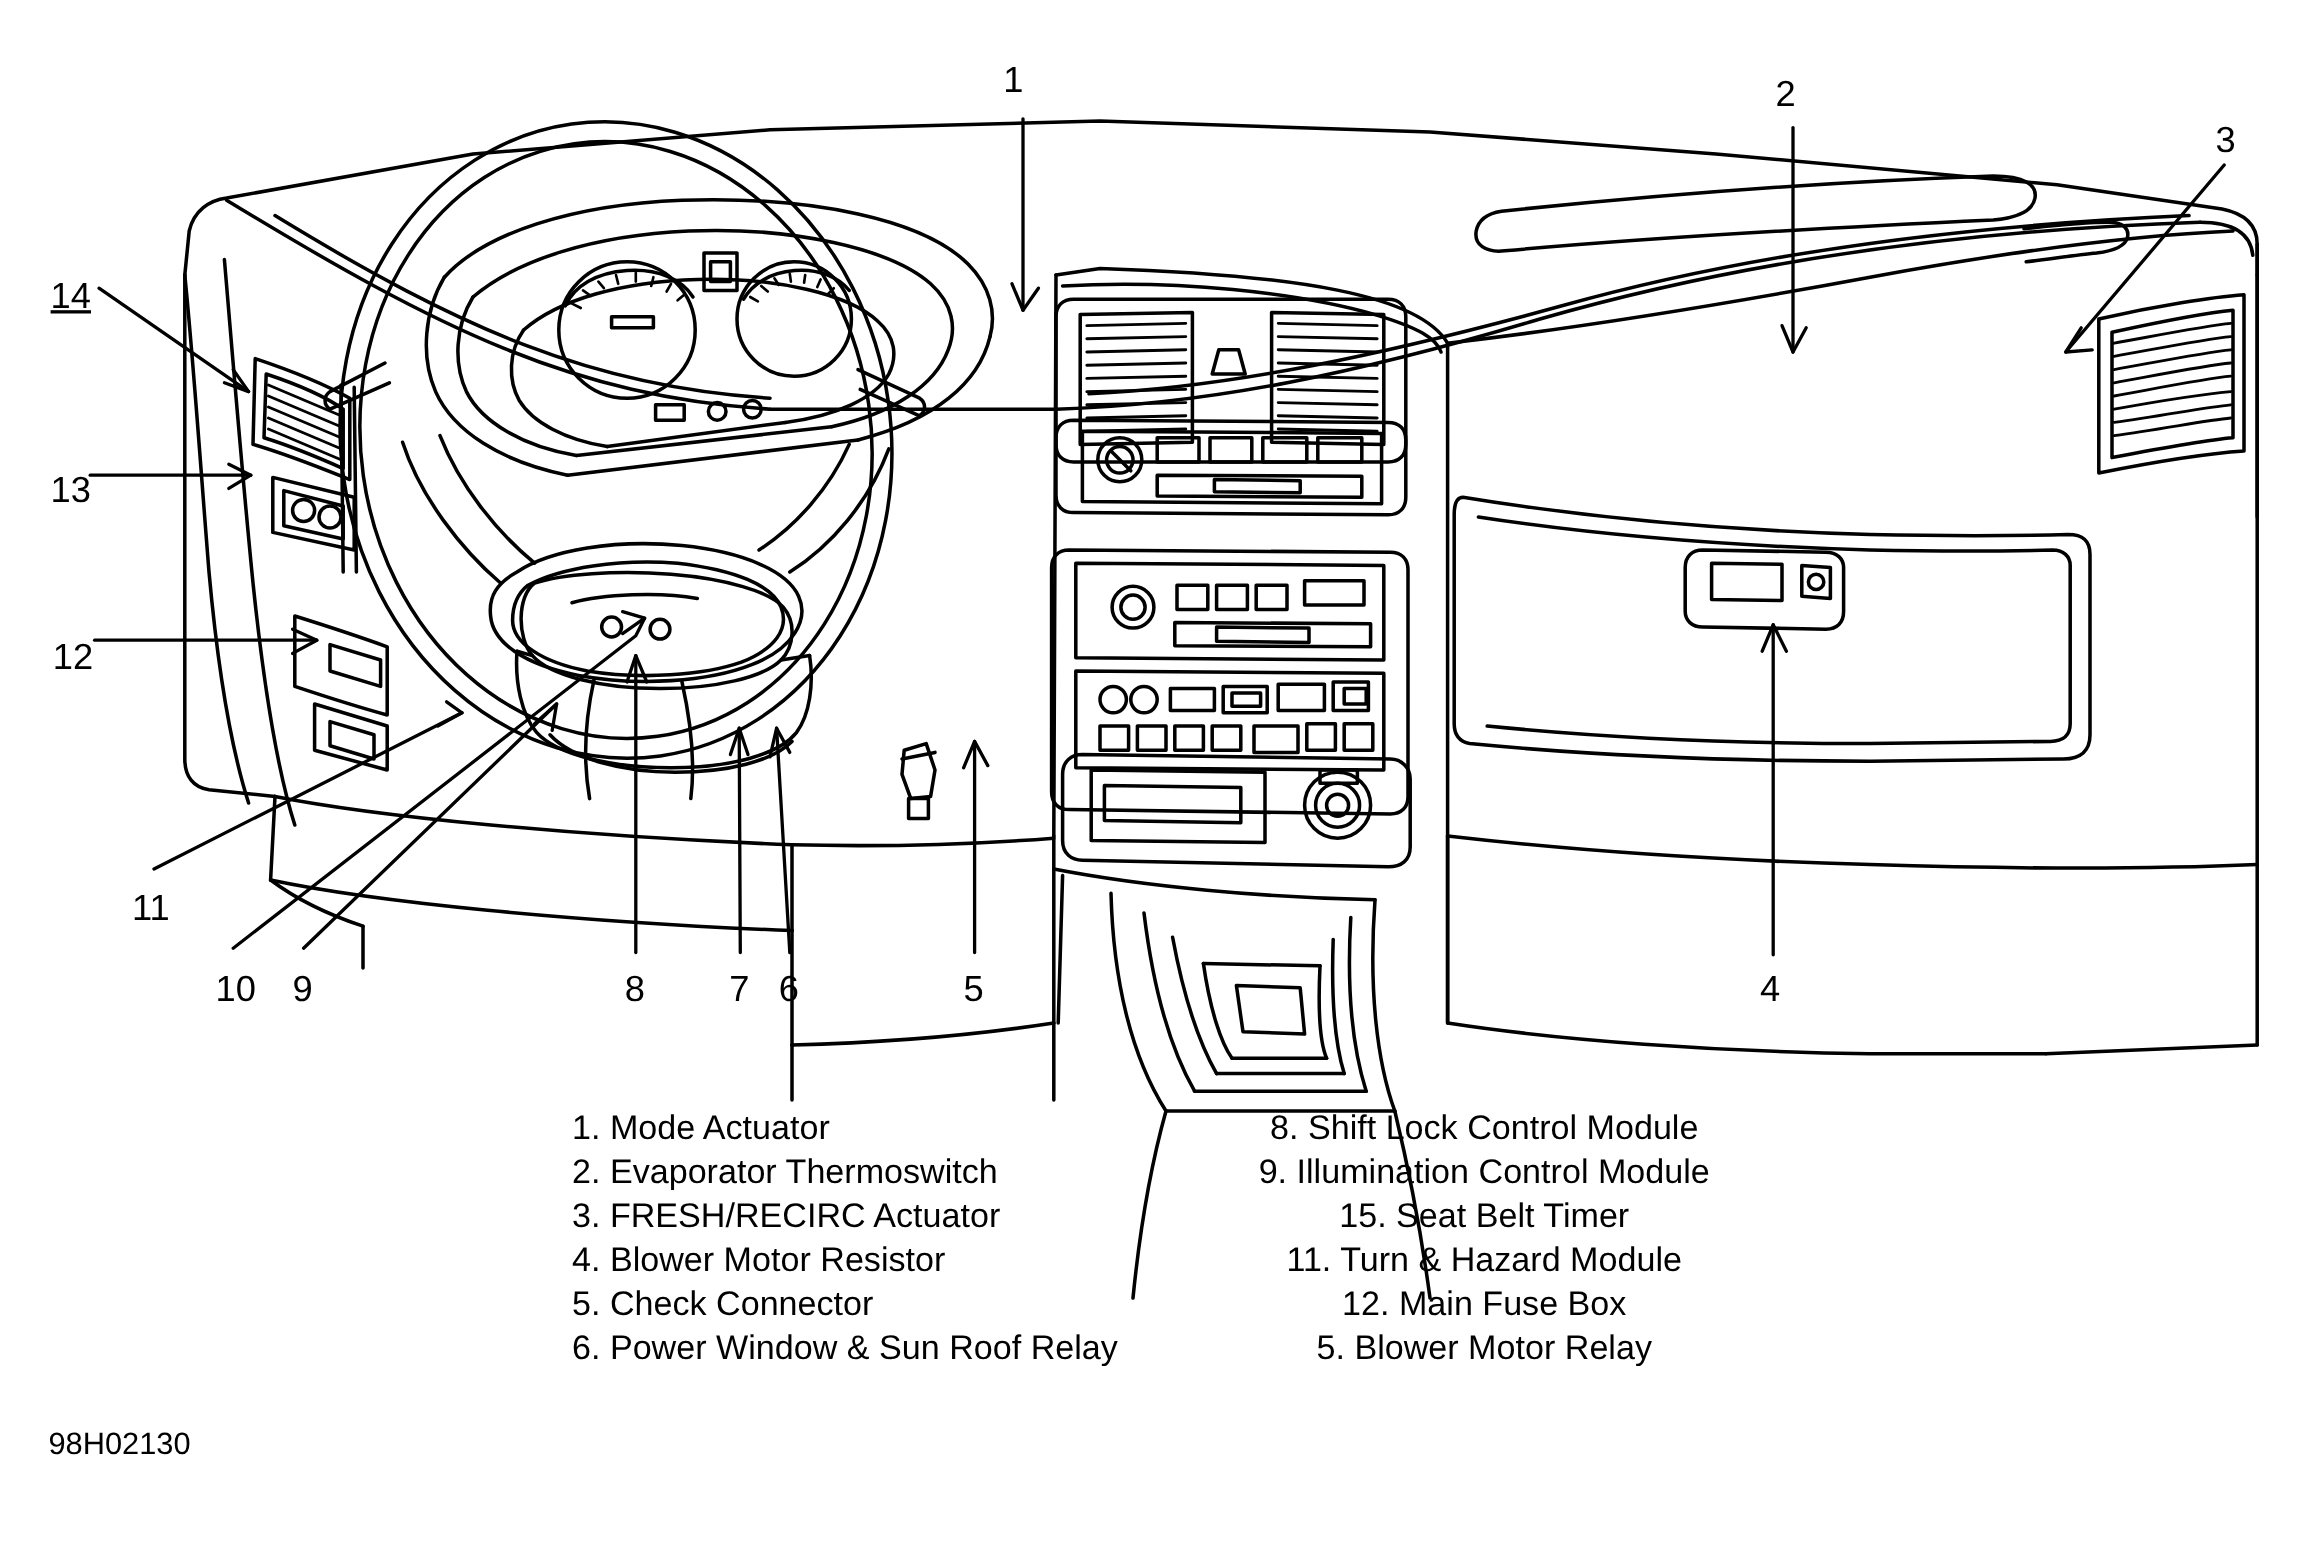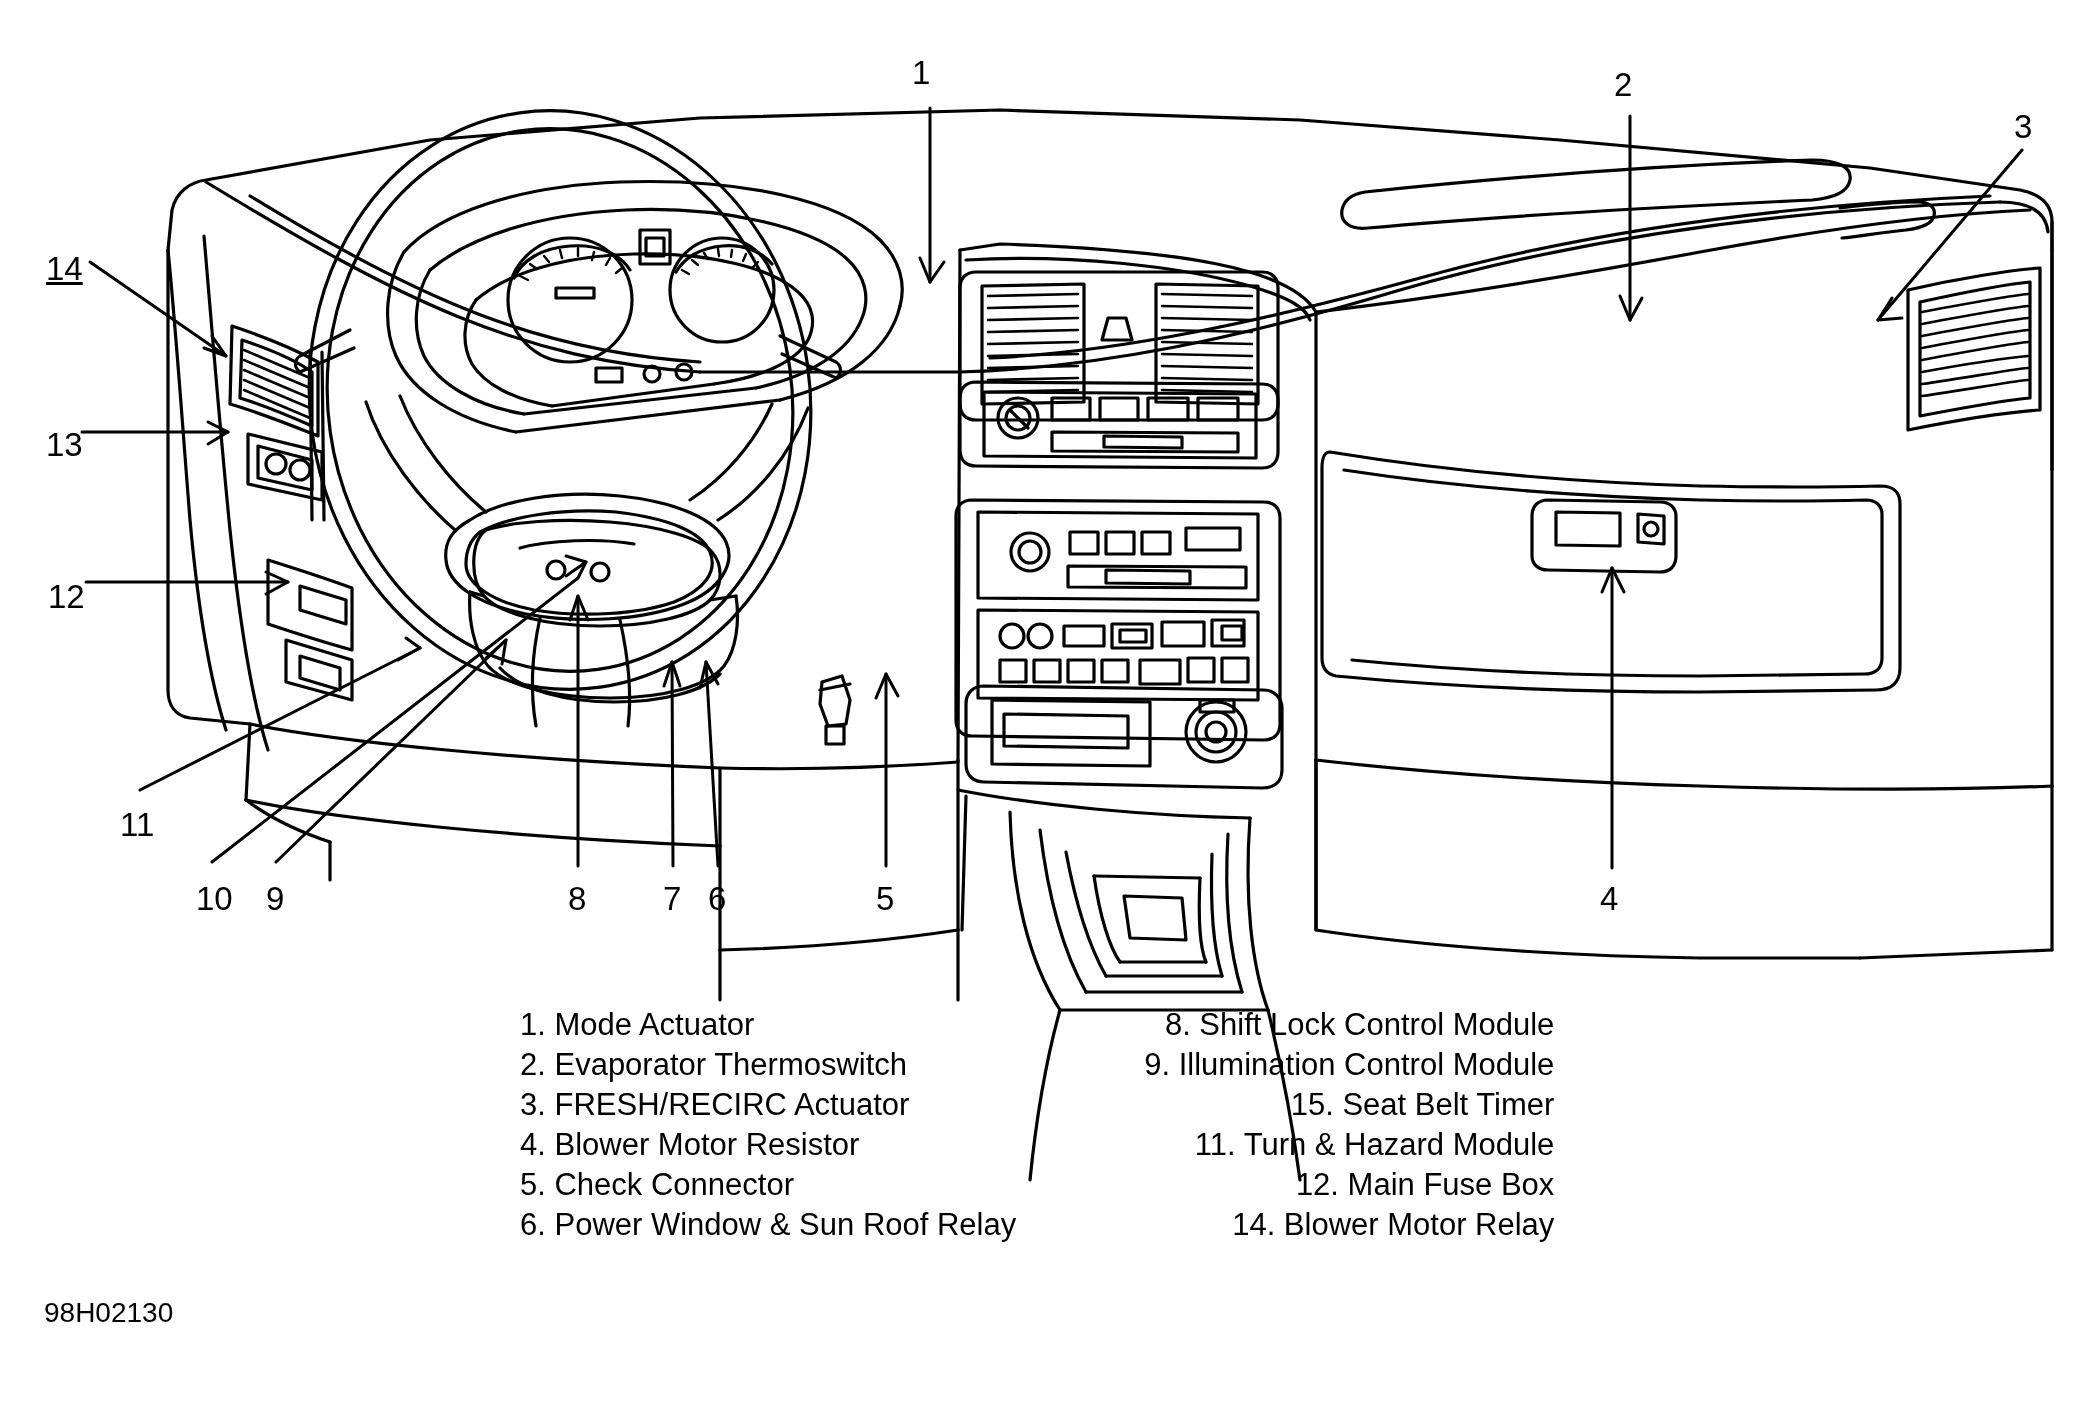--- a/index.html
+++ b/index.html
@@ -47,21 +47,21 @@
     display: flex;
     flex-direction: column;
   }
   .legend-item {
     font-size: 31px;
     line-height: 40px;
     white-space: nowrap;
     font-family: "Liberation Sans", sans-serif;
   }
   .legend-col.col-right .legend-item {
-    text-align: right;
+    text-align: center;
   }
   #figure-code {
     position: absolute;
     left: 44px;
     top: 1297px;
     font-size: 28px;
     font-family: "Liberation Sans", sans-serif;
   }
 </style>
 </head>
@@ -450,19 +450,19 @@
       <div class="legend-item">4. Blower Motor Resistor</div>
       <div class="legend-item">5. Check Connector</div>
       <div class="legend-item">6. Power Window &amp; Sun Roof Relay</div>
     </div>
     <div class="legend-col col-right">
       <div class="legend-item">8. Shift Lock Control Module</div>
       <div class="legend-item">9. Illumination Control Module</div>
       <div class="legend-item">15. Seat Belt Timer</div>
       <div class="legend-item">11. Turn &amp; Hazard Module</div>
       <div class="legend-item">12. Main Fuse Box</div>
-      <div class="legend-item">14. Blower Motor Relay</div>
+      <div class="legend-item">5. Blower Motor Relay</div>
     </div>
   </div>
 
   <div id="figure-code">98H02130</div>
 
 </div>
 
 </body></html>

